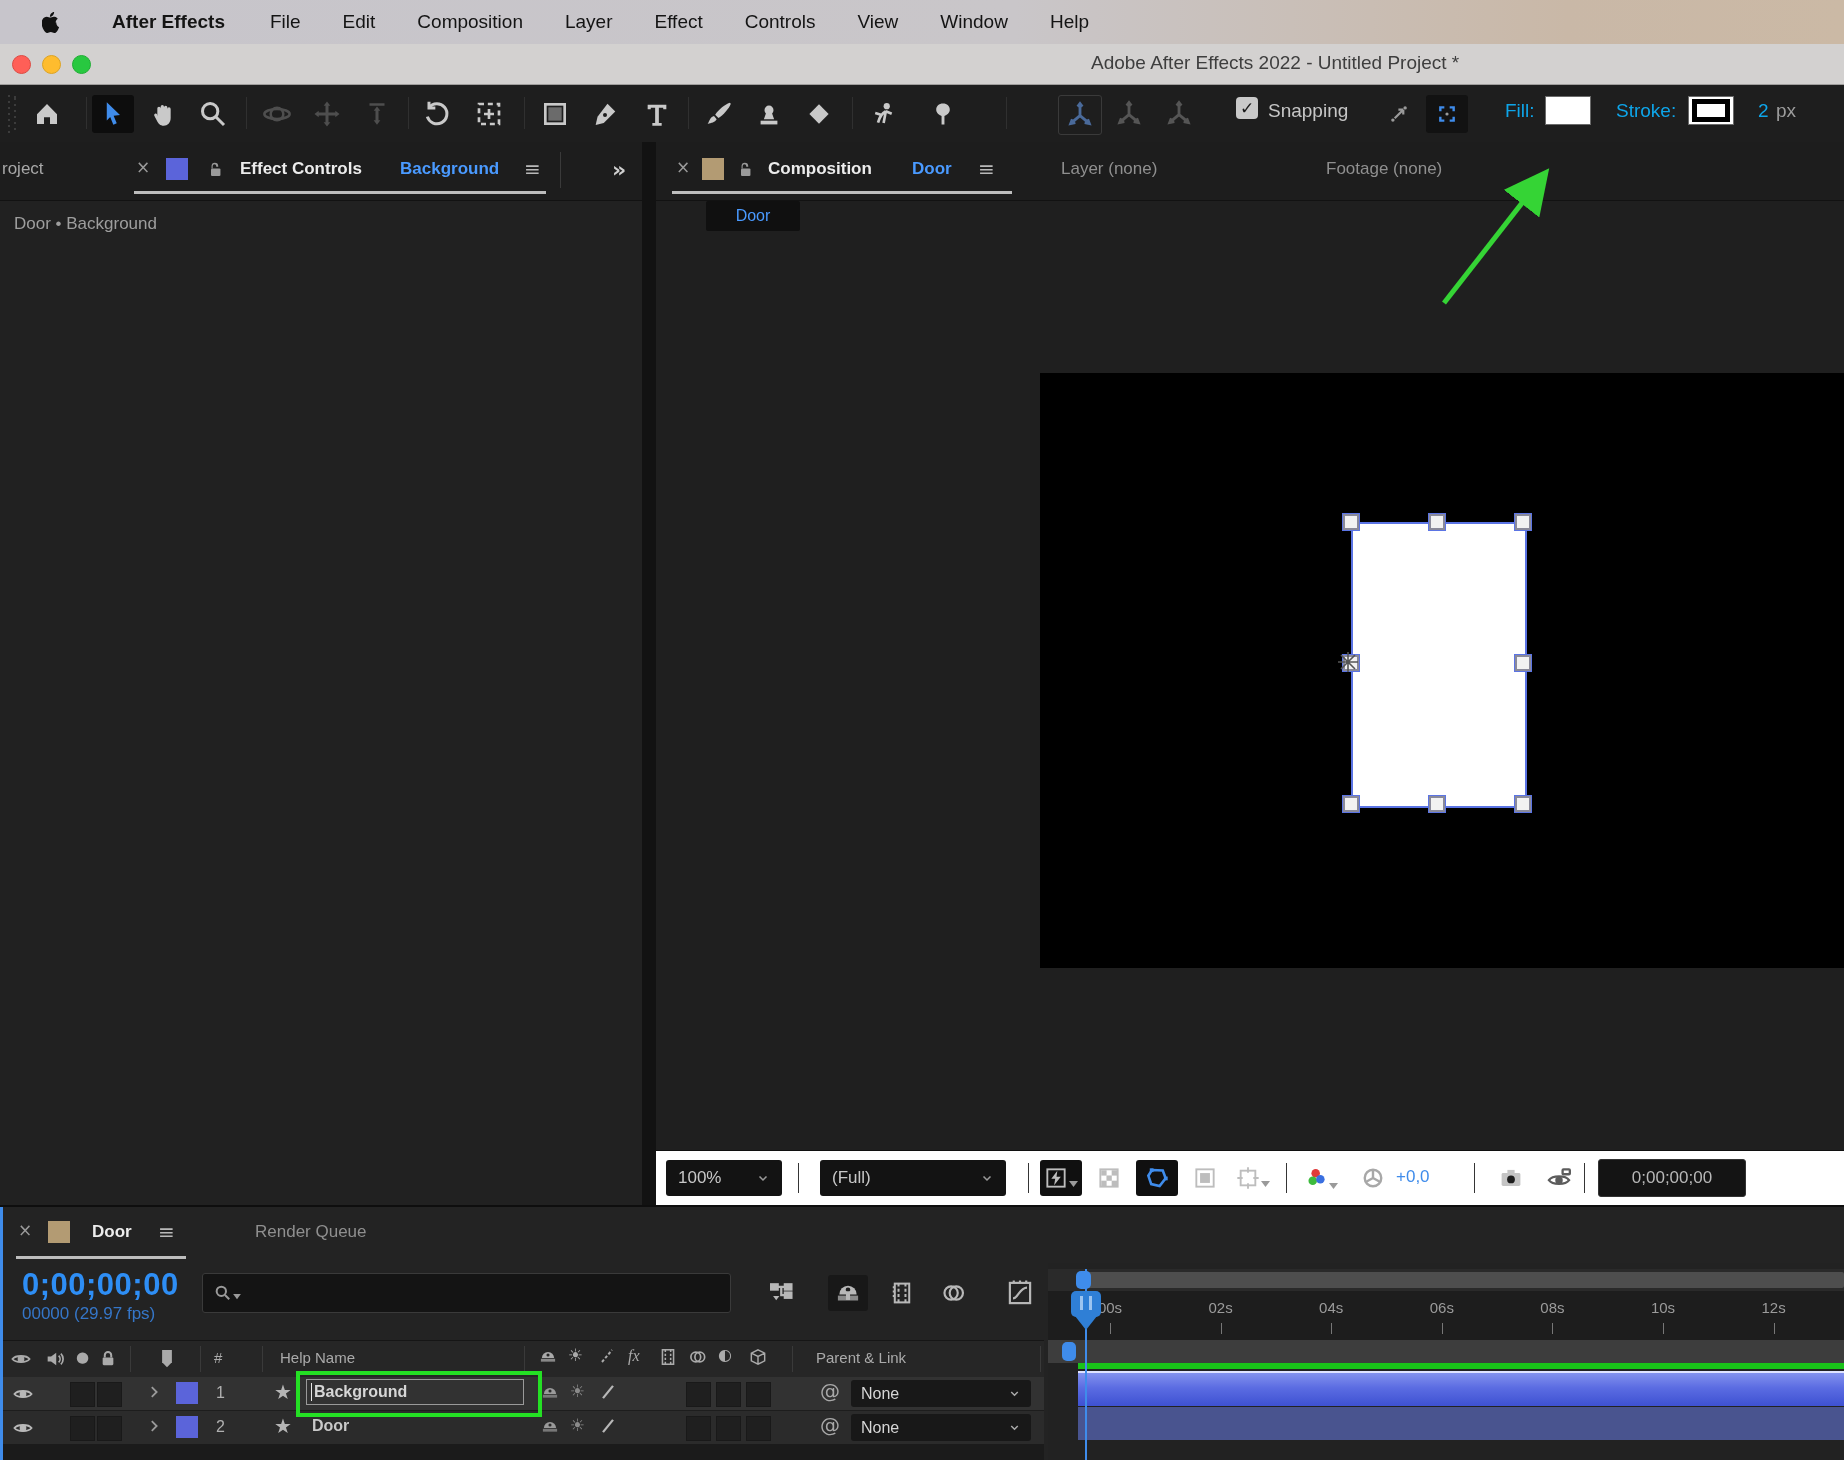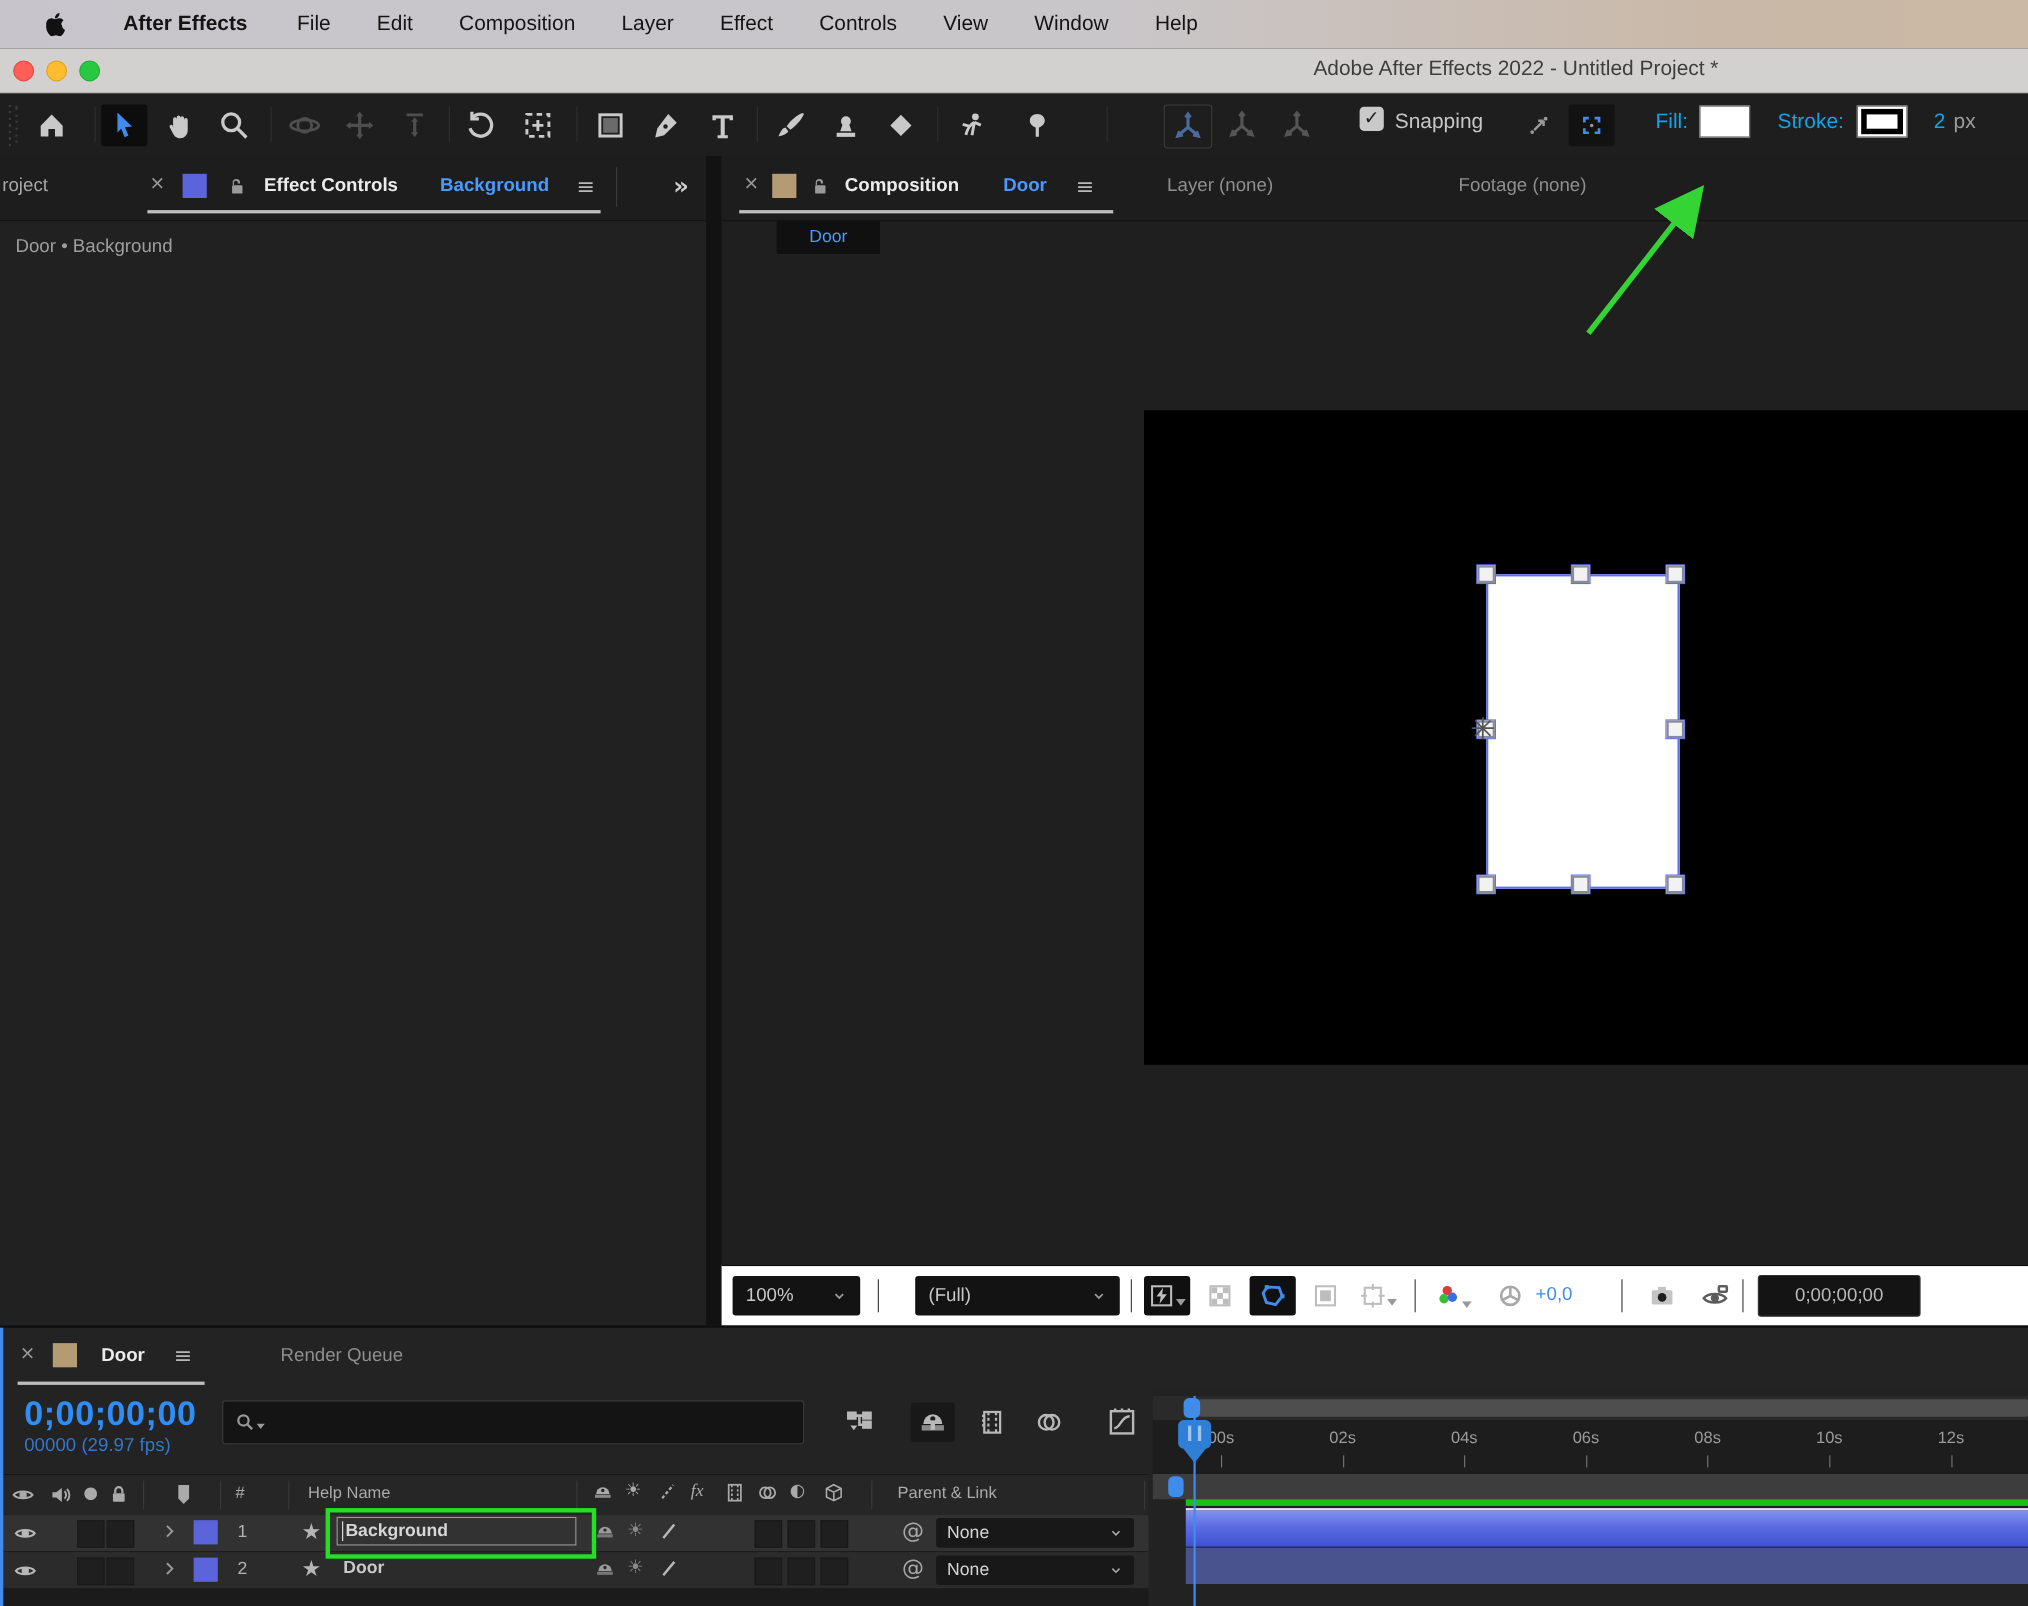--- a/index.html
+++ b/index.html
@@ -14,21 +14,21 @@
   .menubar{left:0;top:0;width:1844px;height:44px;
     background:linear-gradient(90deg,#c7c5cb 0%,#c9c6c9 55%,#c9b8a7 85%,#cbb9a5 100%);
     display:flex;align-items:center;gap:0;color:#141414;font-size:19px;}
   .menubar .apple{margin-left:42px;margin-right:28px;}
   .menu-item{padding:0 21px;cursor:default;}
   .menu-item.appname{font-weight:bold;padding:0 24px;}
 
   
   .titlebar{left:0;top:44px;width:1844px;height:40px;background:#d3d1d0;border-bottom:1px solid #9f9d9c;}
   .tl{position:absolute;top:11px;width:17px;height:17px;border-radius:50%;}
-  .title-text{position:absolute;top:8px;left:1194px;font-size:19px;color:#3e3e3e;white-space:nowrap;}
+  .title-text{position:absolute;top:8px;left:1091px;font-size:19px;color:#3e3e3e;white-space:nowrap;}
 
   
   .toolbar{left:0;top:85px;width:1844px;height:57px;background:#1e1e1e;border-bottom:2px solid #0e0e0e;}
   .tool{position:absolute;top:10px;width:42px;height:38px;display:flex;align-items:center;justify-content:center;border-radius:3px;color:#c9c9c9;}
   .tool.active{background:#0d0d0d;color:#3f8ceb;}
   .tool.dim{color:#4e4e4e;}
   .tsep{position:absolute;top:12px;width:1px;height:32px;background:#303030;}
   .grip{position:absolute;left:8px;top:10px;width:10px;height:38px;
     background:repeating-linear-gradient(180deg,#3c3c3c 0 2px,transparent 2px 6px),
                repeating-linear-gradient(180deg,#3c3c3c 0 2px,transparent 2px 6px);
@@ -354,21 +354,21 @@
     <div class="viewerbar">
       <div class="vb-dd" style="left:10px;width:116px;">
         <span>100%</span>
         <span class="ic">
             <svg width="14" height="14" viewBox="0 0 18 18" stroke="#9a9a9a" stroke-width="2" fill="none">
               <path d="M4.5 7 L9 11.5 L13.5 7"></path>
             </svg>
           </span>
       </div>
       <span class="vb-sep" style="left:142px;"></span>
-      <div class="vb-dd" style="left:176px;width:186px;">
+      <div class="vb-dd" style="left:164px;width:186px;">
         <span>(Full)</span>
         <span class="ic">
             <svg width="14" height="14" viewBox="0 0 18 18" stroke="#9a9a9a" stroke-width="2" fill="none">
               <path d="M4.5 7 L9 11.5 L13.5 7"></path>
             </svg>
           </span>
       </div>
       <span class="vb-sep" style="left:372px;"></span>
       <span class="vb-btn pressed" style="left:384px;">
         <svg width="24" height="24" viewBox="0 0 18 18">

